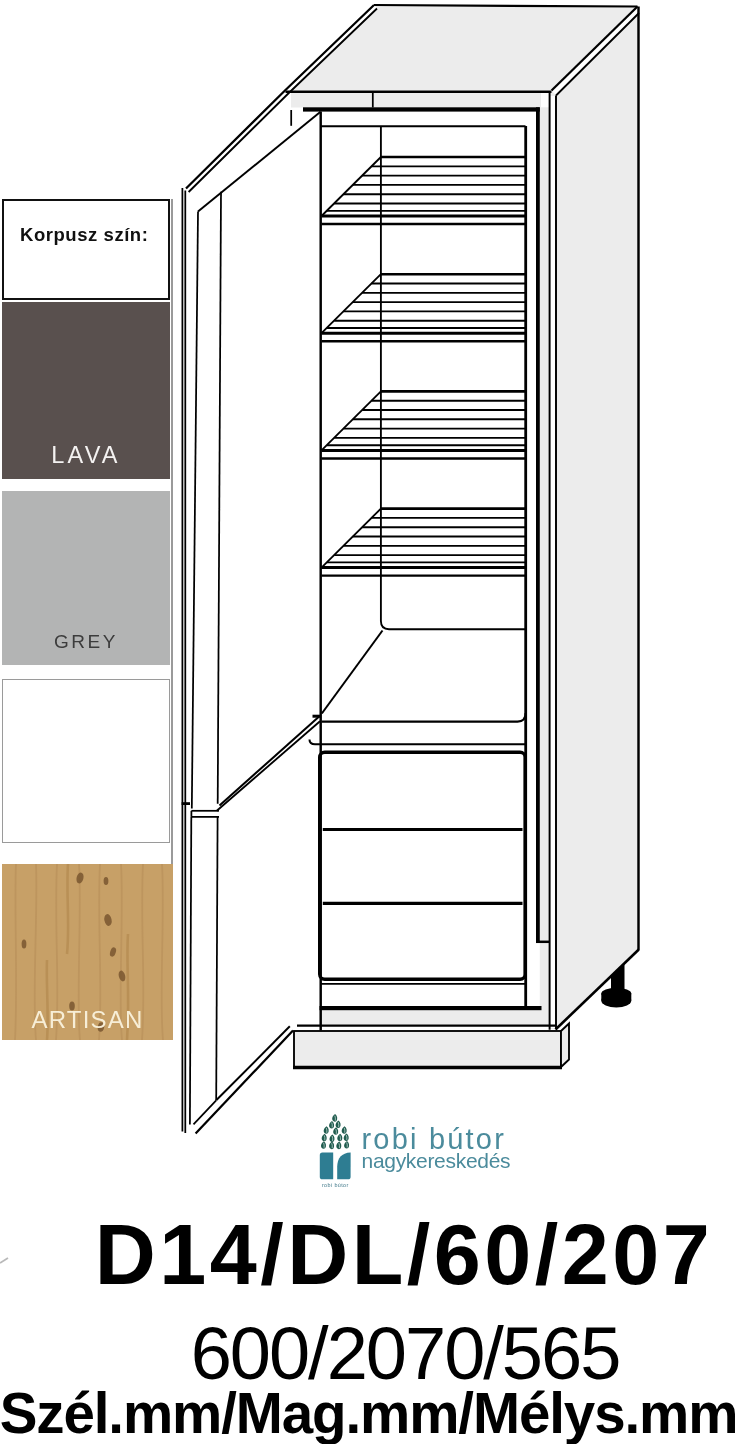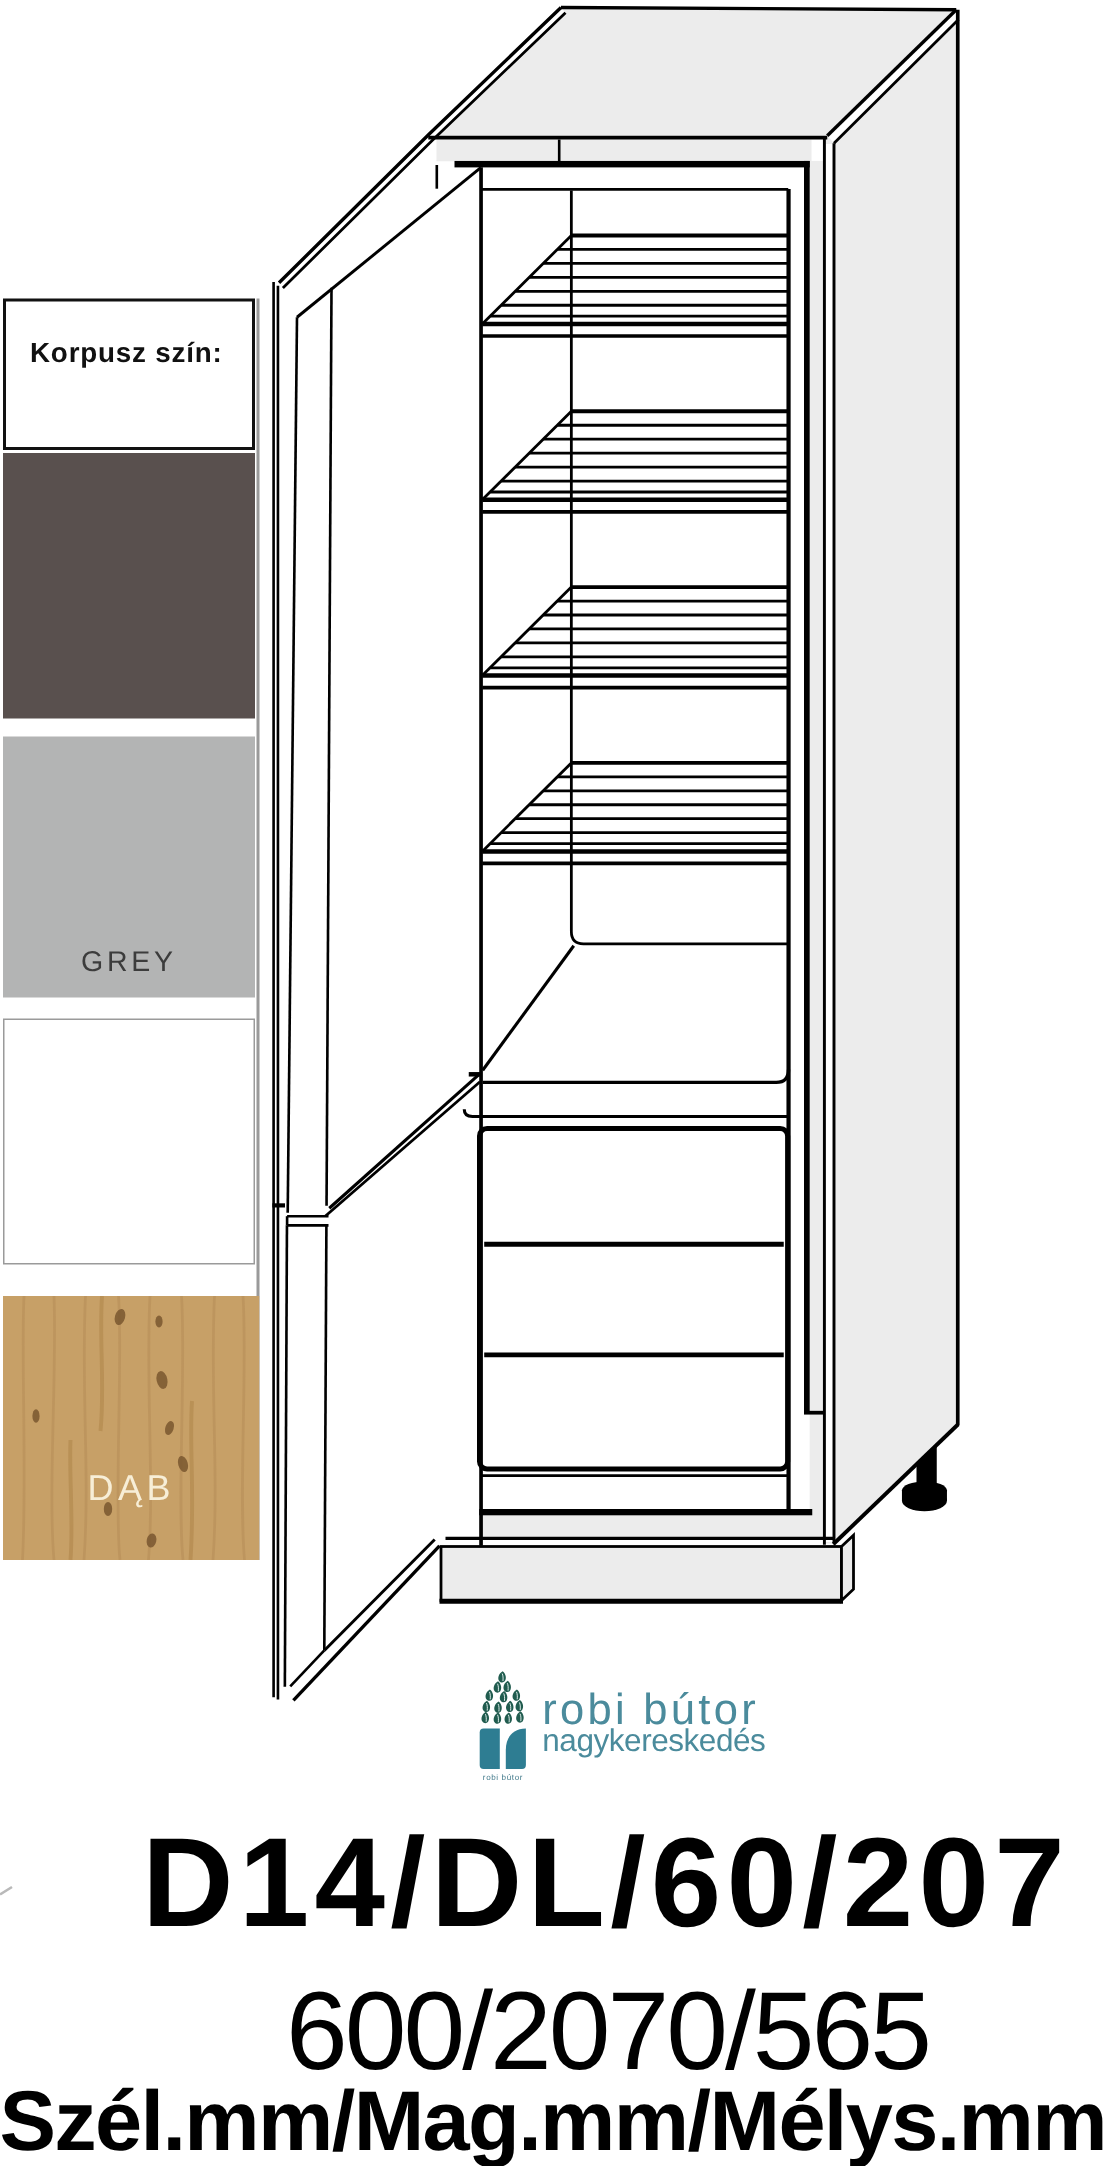--- a/index.html
+++ b/index.html
@@ -13,20 +13,21 @@
 <div class="abs" style="left:0;top:0;width:164px;height:1100px;">
 
   <div class="abs" style="left:171px;top:199px;width:1.5px;height:841px;background:#9a9a9a;"></div>
 
   <div class="abs" style="left:2px;top:199px;width:168px;height:101px;background:#fff;border:2px solid #111;box-sizing:border-box;"></div>
 
   <div class="abs" style="left:20px;top:224px;font-size:18.5px;font-weight:bold;color:#111;letter-spacing:0.55px;">Korpusz szín:</div>
 
   <div class="abs" style="left:2px;top:302px;width:168px;height:177px;background:#59504e;"></div>
 
+  <div class="abs" style="left:2px;top:442px;width:168px;text-align:center;font-size:23.5px;color:#f4f2f1;letter-spacing:3.2px;">LAVA</div>
 
   <div class="abs" style="left:2px;top:491px;width:168px;height:174px;background:#b3b4b4;"></div>
 
   <div class="abs" style="left:2px;top:631px;width:168px;text-align:center;font-size:19px;color:#3c3c3c;letter-spacing:2.5px;">GREY</div>
 
   <div class="abs" style="left:2px;top:679px;width:168px;height:164px;background:#fff;border:1px solid #9a9a9a;box-sizing:border-box;"></div>
 
 
   <div class="abs" style="left:2px;top:864px;width:171px;height:176px;">
     <svg width="171" height="176" viewBox="0 0 171 176">
@@ -52,21 +53,21 @@
         <ellipse cx="106" cy="56" rx="3.6" ry="6" transform="rotate(-12 106 56)"></ellipse>
         <ellipse cx="22" cy="80" rx="2.4" ry="4.5"></ellipse>
         <ellipse cx="111" cy="88" rx="2.8" ry="4.8" transform="rotate(18 111 88)"></ellipse>
         <ellipse cx="120" cy="112" rx="3.2" ry="5.5" transform="rotate(-15 120 112)"></ellipse>
         <ellipse cx="70" cy="142" rx="2.8" ry="4.6"></ellipse>
         <ellipse cx="99" cy="163" rx="3.2" ry="4.8" transform="rotate(12 99 163)"></ellipse>
       </g>
     </svg>
   </div>
 
-  <div class="abs" style="left:2px;top:979px;width:171px;text-align:center;font-size:24px;color:#f7eed7;letter-spacing:3px;">DĄB</div>
+  <div class="abs" style="left:2px;top:1006px;width:171px;text-align:center;font-size:24px;color:#f7eed7;letter-spacing:1.2px;">ARTISAN</div>
 </div>
 
 <svg class="abs" style="left:0;top:0;" width="737" height="1444" viewBox="0 0 737 1444">
   <g fill="none" stroke="#000" stroke-linecap="butt">
 
     <polygon points="285.5,90.5 374,5 637.5,6.5 551.5,90.5" fill="#ececec" stroke="none"></polygon>
 
     <polygon points="549.5,92 638.5,7 638.5,950 556,1029 549.5,1029" fill="#ececec" stroke="none"></polygon>
 
     <rect x="291" y="93" width="250" height="14.5" fill="#ececec" stroke="none"></rect>

